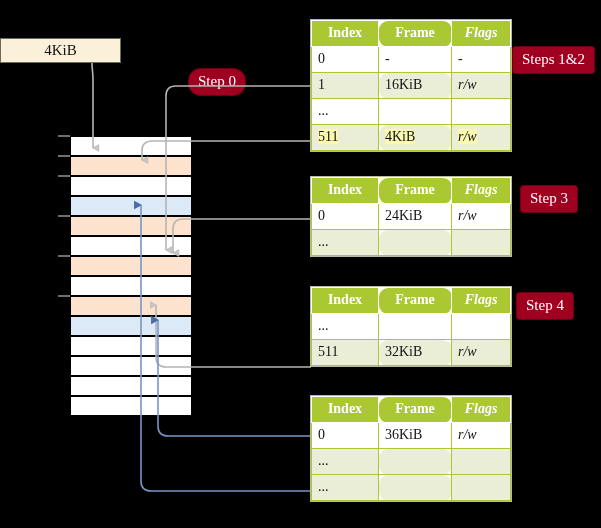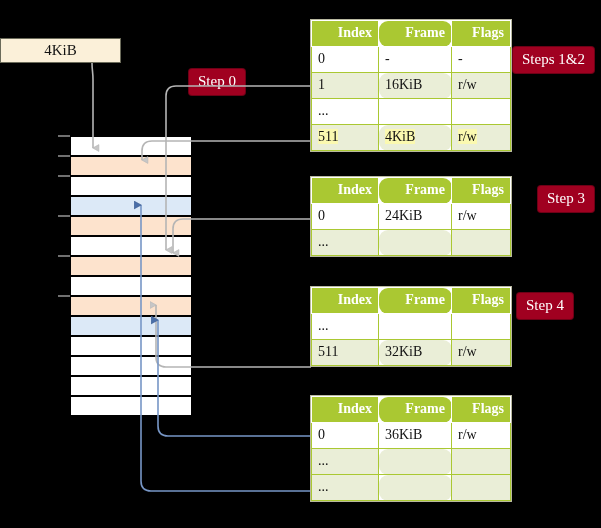--- a/index.html
+++ b/index.html
@@ -82,64 +82,64 @@
     border-collapse: collapse;
     background: #ffffff;
     font-size: 14px;
     color: #111111;
     box-shadow: 0 0 0 1px #b9b9a0;
   }
   .ptable th {
     background: #aac832;
     color: #ffffff;
     font-weight: bold;
-    text-align: right;
+    text-align: center;
     padding: 4px 6px 5px 6px;
     border: 1px solid #ffffff;
     font-size: 14px;
     white-space: nowrap;
   }
   .ptable td {
     padding: 3px 6px 4px 6px;
     border: 1px solid #aac832;
     background: #ffffff;
     height: 18px;
     vertical-align: middle;
     white-space: nowrap;
   }
   .ptable tr.alt td { background: #eaeed7; }
   .ptable td.hl span { background: #fbf9b0; }
   .col-index { width: 54px; }
   .col-frame { width: 60px; border-radius: 9px; }
-  .col-flags { width: 46px; }
+  .col-flags { width: 46px; font-style: italic; }
 
   
   #wires {
     position: absolute;
     left: 0; top: 0;
     width: 601px; height: 528px;
     pointer-events: none;
   }
 </style>
 </head>
 <body>
 
 <div id="stage">
 
   <div class="src-box" style="left:0px; top:38px; width:121px; height:25px;">
     <span>4KiB</span>
   </div>
 
-  <div class="step-badge" style="left:189px; top:41px;">
+  <div class="step-badge" style="left:189px; top:41px;border-radius:12px;">
     <span>Step 0</span>
   </div>
   <div class="step-badge" style="left:513px; top:19px;">
     <span>Steps 1&amp;2</span>
   </div>
-  <div class="step-badge" style="left:538px; top:158px;">
+  <div class="step-badge" style="left:521px; top:158px;">
     <span>Step 3</span>
   </div>
   <div class="step-badge" style="left:517px; top:265px;">
     <span>Step 4</span>
   </div>
 
   <div class="mem-col" id="mem-col">
       <div class="mem-row c-white" style="top: 0px;"></div>
       <div class="mem-row c-peach" style="top: 20px;"></div>
       <div class="mem-row c-white" style="top: 40px;"></div>

